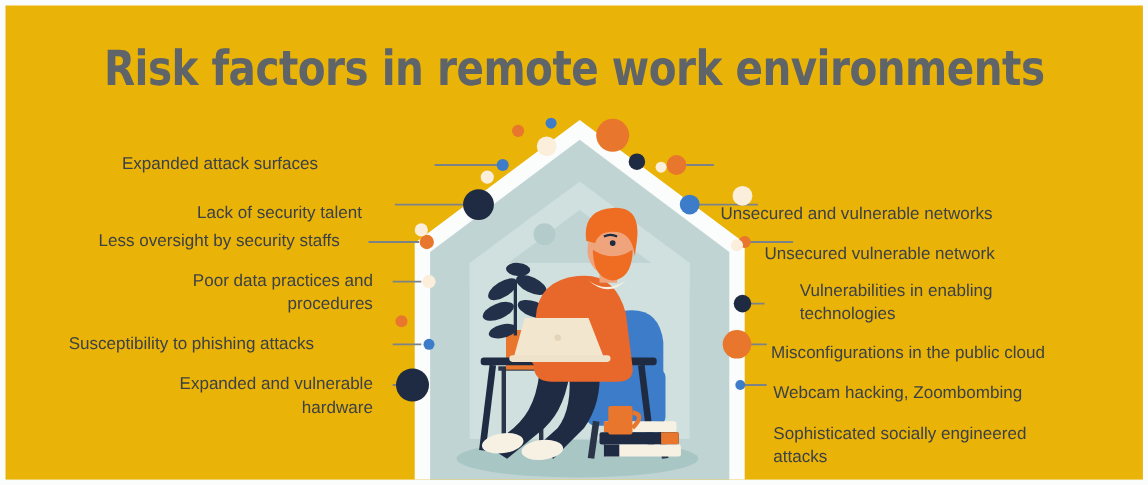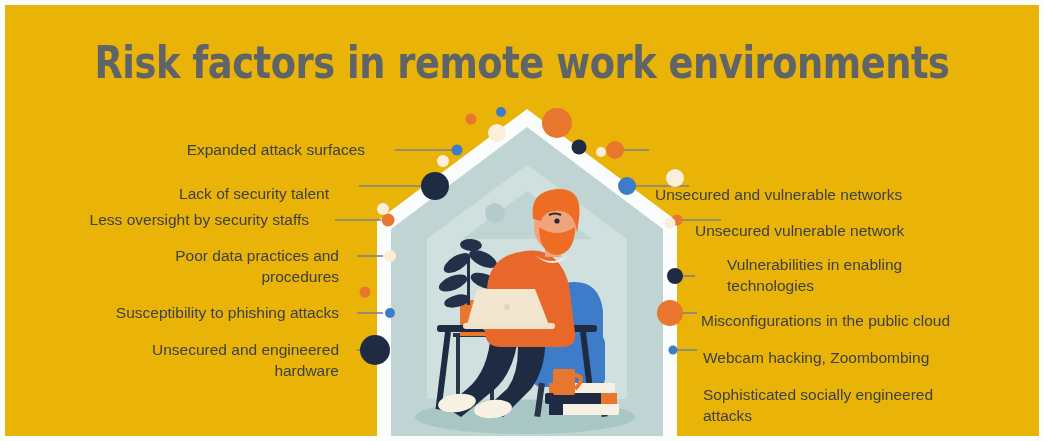--- a/index.html
+++ b/index.html
@@ -186,27 +186,27 @@
         <circle cx="596" cy="147" r="5" fill="#fbeeda"></circle>
         <circle cx="438" cy="156" r="6" fill="#fbeeda"></circle>
         <circle cx="378" cy="204" r="6" fill="#fbeeda"></circle>
         <circle cx="670" cy="173" r="9" fill="#fbeeda"></circle>
         <circle cx="665" cy="218" r="5.5" fill="#fbeeda"></circle>
         <circle cx="360" cy="287" r="5.5" fill="#e8762c"></circle>
       </g>
     </svg>
   </div>
 
-  <div class="label left" style="right:674px;top:135px;width:330px;">Expanded attack surfaces</div>
+  <div class="label left" style="right:674px;top:135px;width:330px;text-align:center;">Expanded attack surfaces</div>
   <div class="label left" style="right:710px;top:179px;width:330px;padding-left:34px;">Lack of security talent</div>
   <div class="label left" style="right:730px;top:205px;width:330px;">Less oversight by security staffs</div>
   <div class="label left" style="right:700px;top:241px;width:330px;">Poor data practices and
 procedures</div>
-  <div class="label left" style="right:700px;top:298px;width:330px;">Susceptibility to phishing attacks</div>
-  <div class="label left" style="right:700px;top:335px;width:330px;">Unsecured and engineered
+  <div class="label left" style="right:700px;top:298px;width:330px;text-align:center;">Susceptibility to phishing attacks</div>
+  <div class="label left" style="right:700px;top:335px;width:330px;">Expanded and vulnerable
 hardware</div>
 
   <div class="label right" style="left:650px;top:135px;width:390px;">Unsecured and vulnerable networks</div>
   <div class="label right" style="left:690px;top:171px;width:350px;">Unsecured vulnerable network</div>
   <div class="label right" style="left:722px;top:205px;width:320px;">Vulnerabilities in enabling
 technologies</div>
   <div class="label right" style="left:696px;top:261px;width:345px;">Misconfigurations in the public cloud</div>
   <div class="label right" style="left:698px;top:298px;width:345px;">Webcam hacking, Zoombombing</div>
   <div class="label right" style="left:698px;top:335px;width:345px;">Sophisticated socially engineered
 attacks</div>

